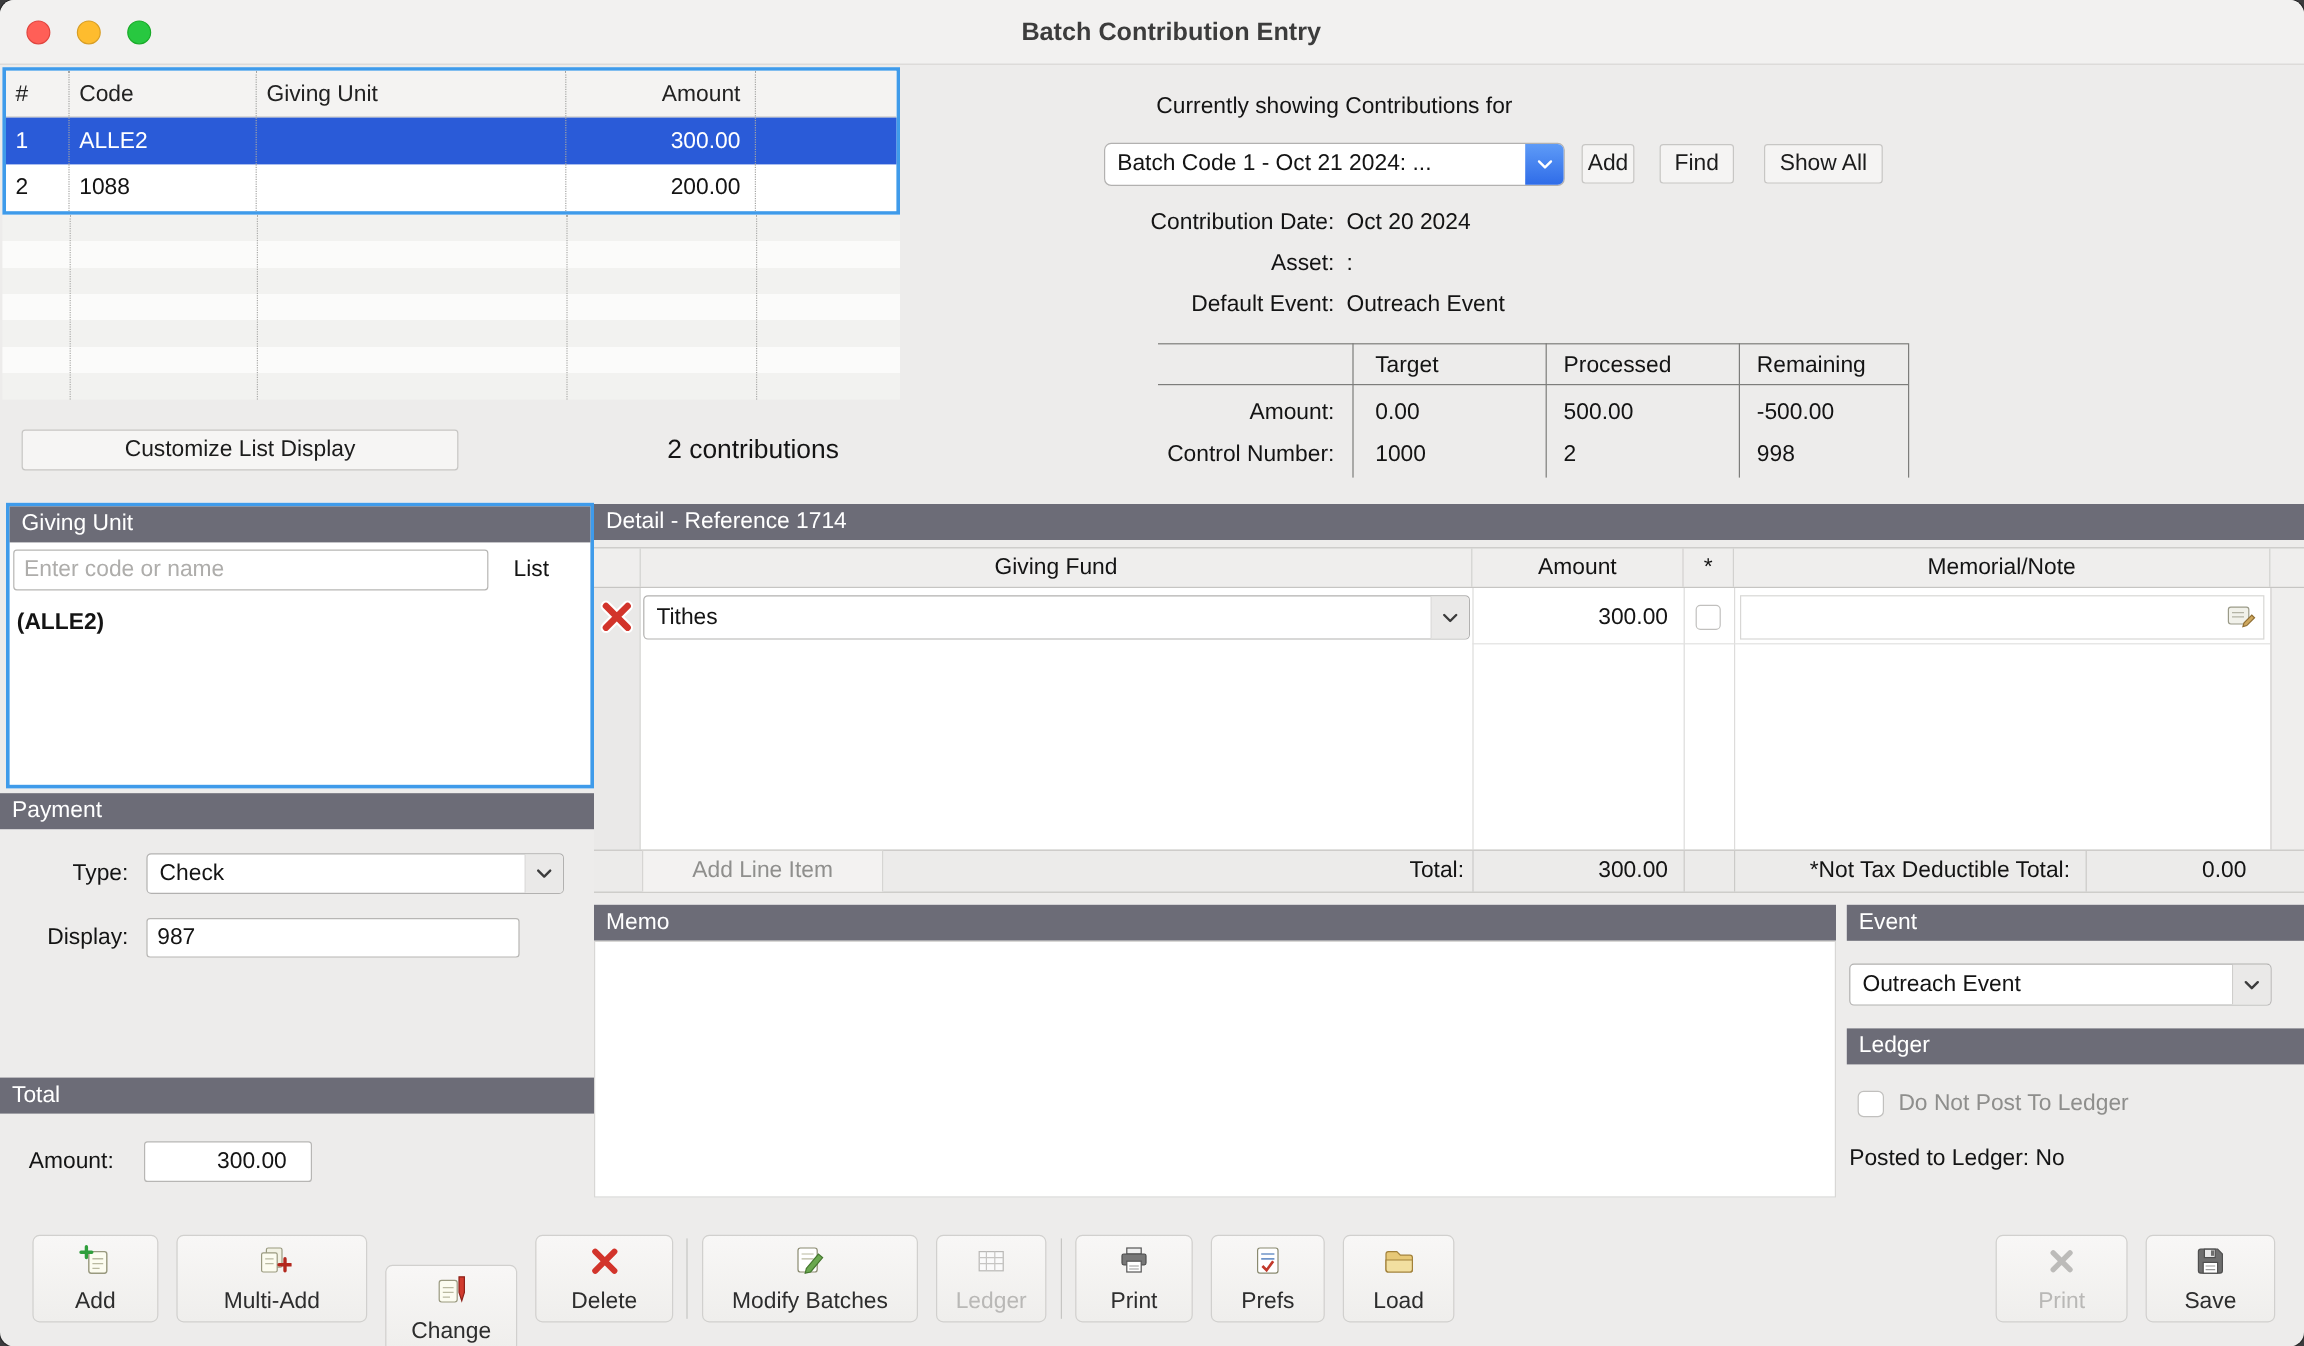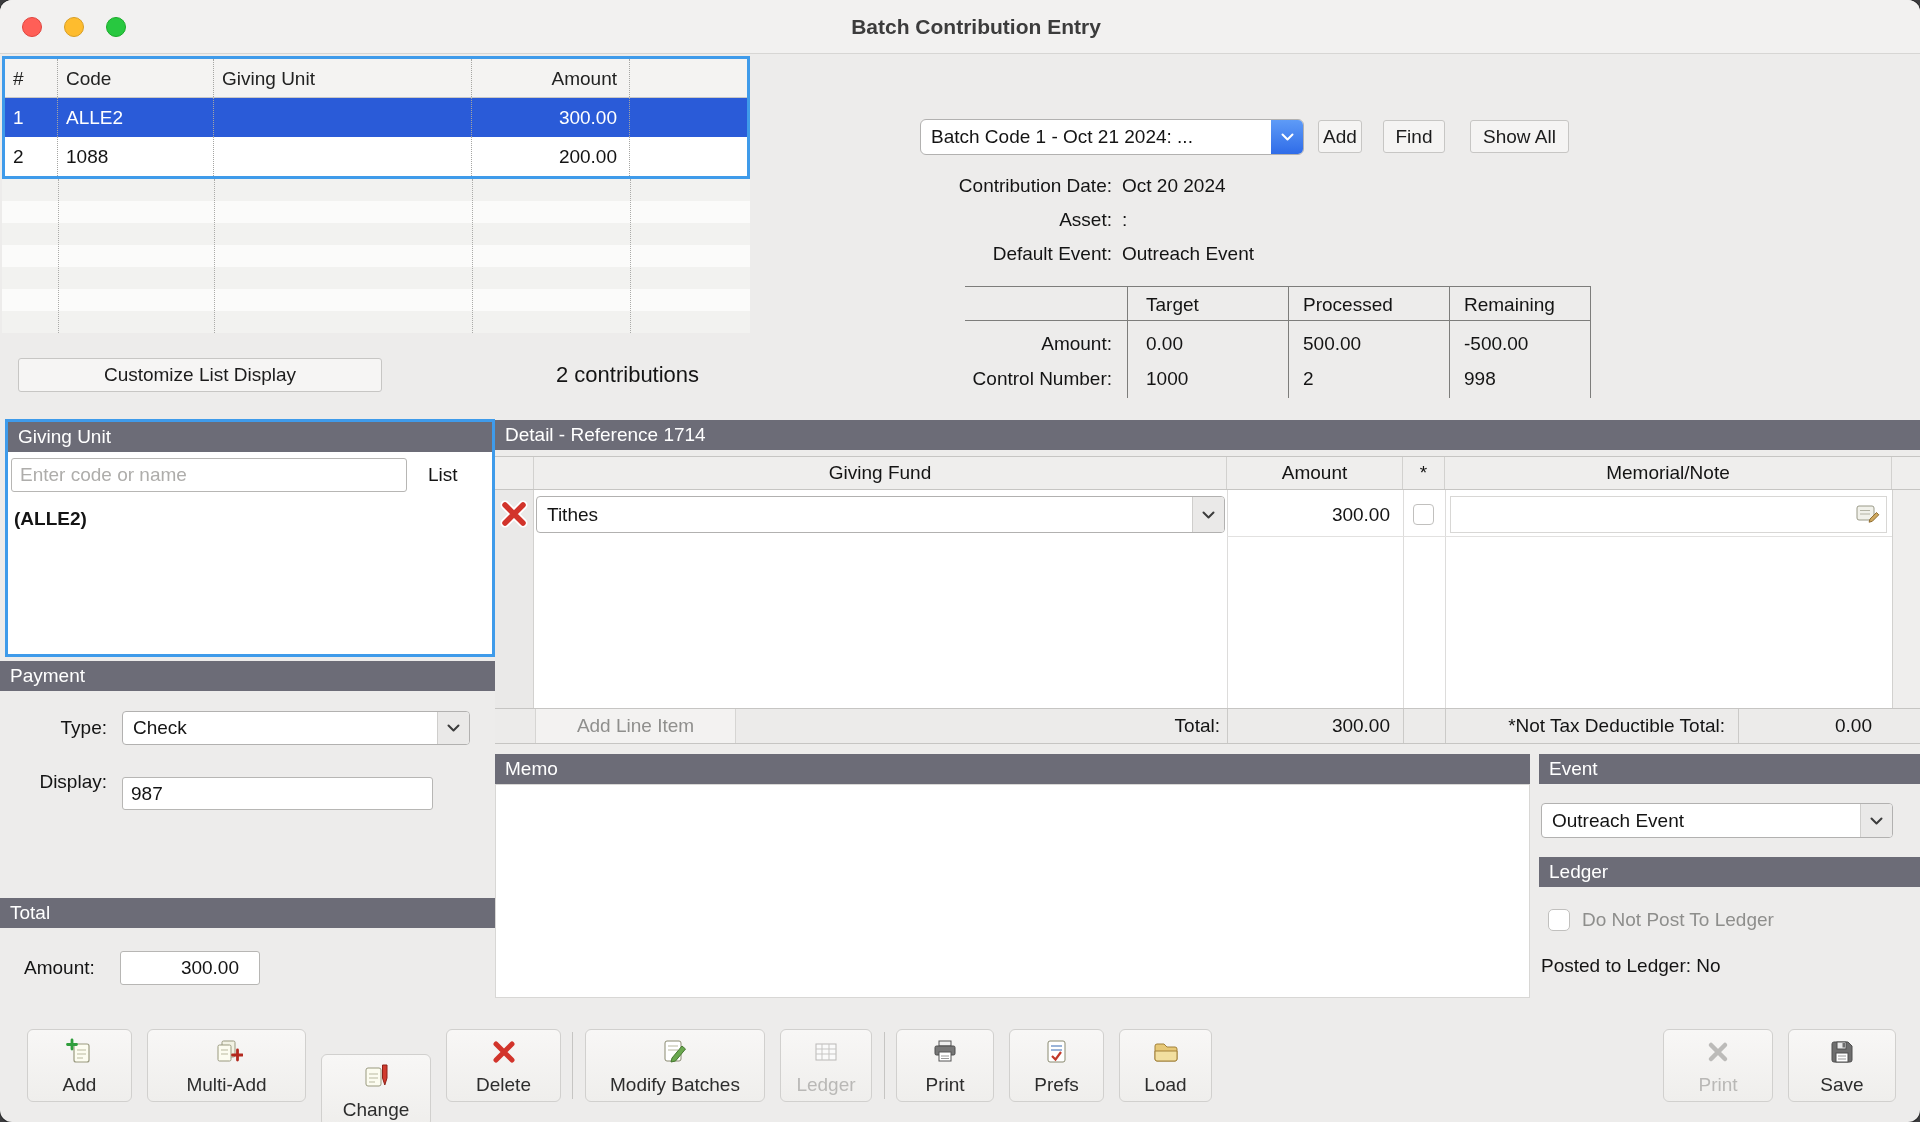--- a/index.html
+++ b/index.html
@@ -113,20 +113,21 @@
   </div>
   <div class="stripes">
     <div class="dvl" style="left:56px"></div>
     <div class="dvl" style="left:212px"></div>
     <div class="dvl" style="left:470px"></div>
     <div class="dvl" style="left:628px"></div>
   </div>
   <button class="custbtn">Customize List Display</button>
   <div class="count">2 contributions</div>
 
+  <div class="txt" style="left:920px; top:76px; width:384px; text-align:center;">Currently showing Contributions for</div>
   <div class="combo batchcombo" style="left:920px; top:119px; width:384px; height:36px;">
     <span class="ctext">Batch Code 1 - Oct 21 2024: ...</span>
     <span class="cap blue">
       <svg width="13" height="8" viewBox="0 0 13 8">
           <path d="M1.5 1.5 L6.5 6.5 L11.5 1.5" fill="none" stroke="#ffffff" stroke-width="2" stroke-linecap="round" stroke-linejoin="round"></path>
         </svg>
     </span>
   </div>
   <button class="sbtn" style="left:1318px; width:44px;">Add</button>
   <button class="sbtn" style="left:1383px; width:62px;">Find</button>
@@ -168,21 +169,21 @@
   <div class="txt rtxt" style="left:0; top:715px; width:107px;">Type:</div>
   <div class="combo" style="left:122px; top:711px; width:348px; height:34px;">
     <span class="ctext">Check</span>
     <span class="cap">
       <svg width="13" height="8" viewBox="0 0 13 8">
           <path d="M1.5 1.5 L6.5 6.5 L11.5 1.5" fill="none" stroke="#3c3c3c" stroke-width="2" stroke-linecap="round" stroke-linejoin="round"></path>
         </svg>
     </span>
   </div>
   <div class="txt rtxt" style="left:0; top:769px; width:107px;">Display:</div>
-  <input class="fld" style="position: absolute; left: 122px; top: 765px; width: 311px; height: 33px; margin-top: 12px;" value="987">
+  <input class="fld" style="position: absolute; left: 122px; top: 765px; width: 311px; height: 33px;" value="987">
 
   <div class="sechdr" style="position:absolute; left:0; top:898px; width:495px;">Total</div>
   <div class="txt" style="left:24px; top:955px;">Amount:</div>
   <input class="fld" style="position: absolute; left: 120px; top: 951px; width: 140px; height: 34px; text-align: right; padding-right: 20px;" value="300.00">
 
   <div class="sechdr" style="position:absolute; left:495px; top:420px; width:1425px;">Detail - Reference 1714</div>
   <div class="dethead">
     <div class="dhc" style="width:39px;"></div>
     <div class="dhc" style="width:693px;">Giving Fund</div>
     <div class="dhc" style="width:176px;">Amount</div>

